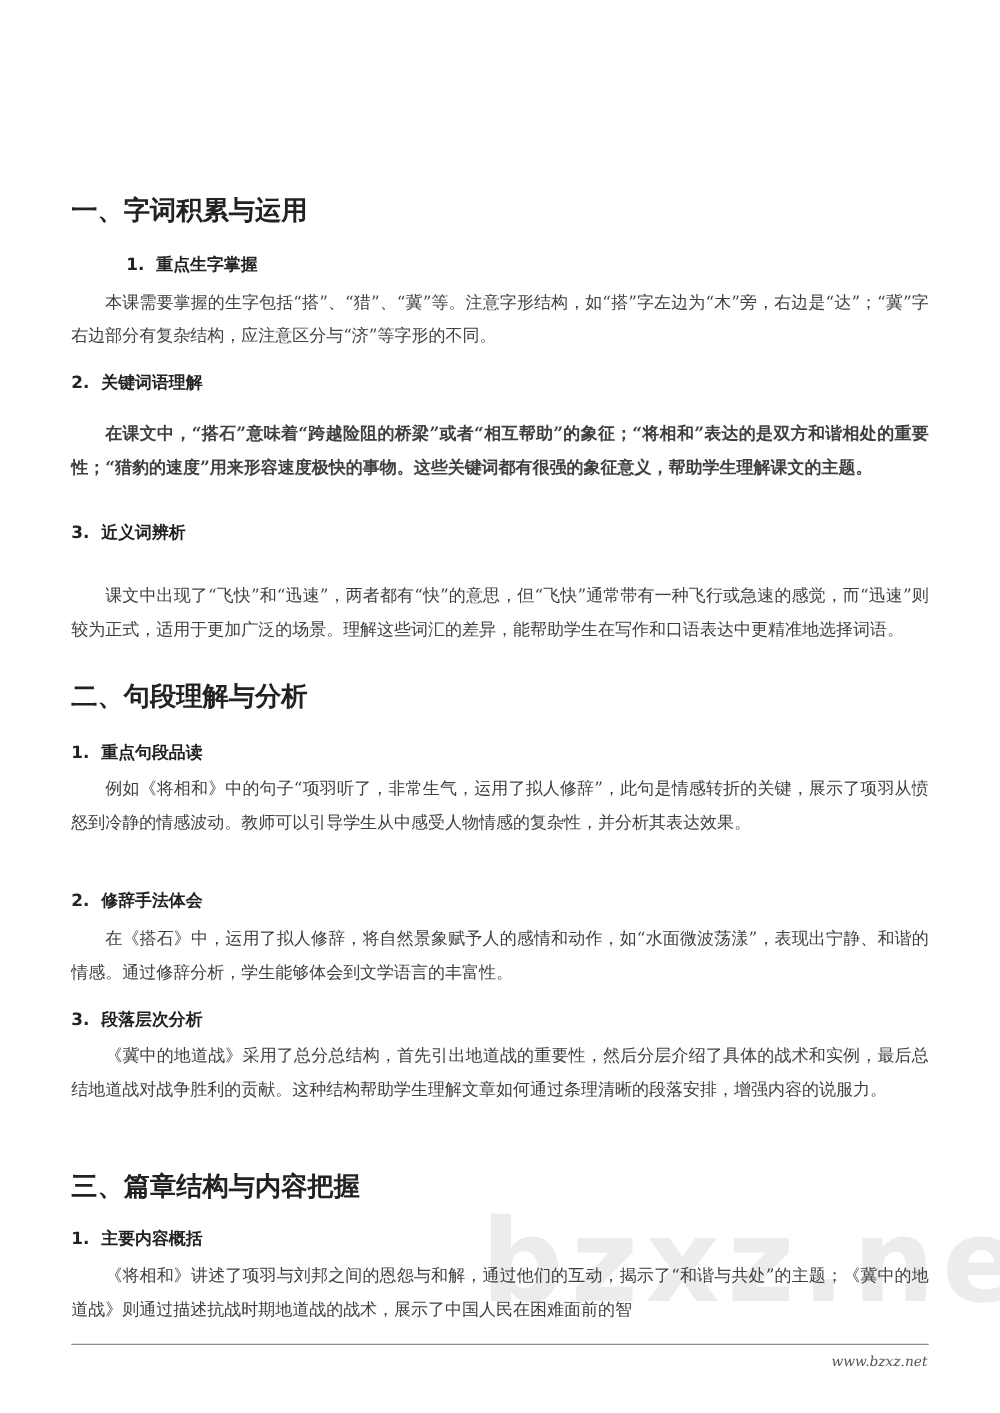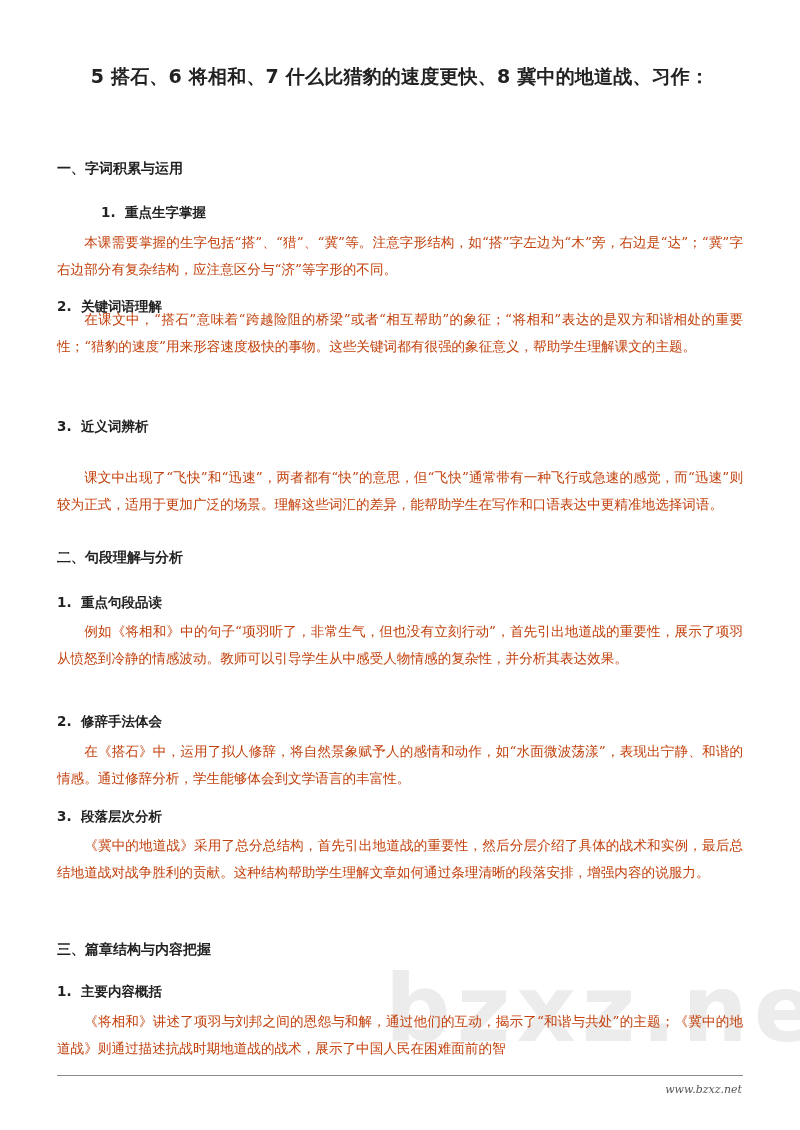--- a/index.html
+++ b/index.html
@@ -31,21 +31,21 @@
       font-size: 19px;
       font-weight: bold;
       line-height: 36px;
       color: #222;
       letter-spacing: 0.2px;
     }
     .h1 {
       position: absolute;
       left: 0;
       font-family: "DejaVu Sans", "Liberation Sans", sans-serif;
-      font-size: 14px;
+      font-size: 21px;
       font-weight: bold;
       color: #222;
       line-height: 24px;
     }
     .h2 {
       position: absolute;
       left: 0;
       font-family: "DejaVu Sans", "Liberation Sans", sans-serif;
       font-size: 13.5px;
       font-weight: bold;
@@ -56,21 +56,21 @@
       display: inline-block;
       width: 24px;
     }
     .para {
       position: absolute;
       left: 0;
       width: 686px;
       font-size: 13.6px;
       line-height: 27px;
       text-indent: 2em;
-      color: #c2410c;
+      color: #404040;
       text-align: justify;
     }
     .watermark {
       position: absolute;
       left: 385px;
       top: 960px;
       font-family: "DejaVu Sans", "Liberation Sans", sans-serif;
       font-size: 92px;
       font-weight: bold;
       color: #ececec;
@@ -99,46 +99,45 @@
     }
   </style>
 </head>
 <body>
 
 <div class="watermark">bzxz.net</div>
 
 <div class="page content">
 
   <div class="doc-title">
-    <div>5 搭石、6 将相和、7 什么比猎豹的速度更快、8 冀中的地道战、习作：</div>
   </div>
 
   <div class="h1" style="top:156px;">一、字词积累与运用</div>
 
   <div class="h2" style="top:202px;margin-left:44px;">
     <span class="num">1.</span><span>重点生字掌握</span>
   </div>
   <div class="para" style="top:229px;">本课需要掌握的生字包括“搭”、“猎”、“冀”等。注意字形结构，如“搭”字左边为“木”旁，右边是“达”；“冀”字右边部分有复杂结构，应注意区分与“济”等字形的不同。</div>
 
   <div class="h2" style="top:296px;">
     <span class="num">2.</span><span>关键词语理解</span>
   </div>
-  <div class="para" style="top:306px;">在课文中，“搭石”意味着“跨越险阻的桥梁”或者“相互帮助”的象征；“将相和”表达的是双方和谐相处的重要性；“猎豹的速度”用来形容速度极快的事物。这些关键词都有很强的象征意义，帮助学生理解课文的主题。</div>
+  <div class="para" style="top:334px;font-weight:bold;">在课文中，“搭石”意味着“跨越险阻的桥梁”或者“相互帮助”的象征；“将相和”表达的是双方和谐相处的重要性；“猎豹的速度”用来形容速度极快的事物。这些关键词都有很强的象征意义，帮助学生理解课文的主题。</div>
 
   <div class="h2" style="top:416px;">
     <span class="num">3.</span><span>近义词辨析</span>
   </div>
   <div class="para" style="top:464px;">课文中出现了“飞快”和“迅速”，两者都有“快”的意思，但“飞快”通常带有一种飞行或急速的感觉，而“迅速”则较为正式，适用于更加广泛的场景。理解这些词汇的差异，能帮助学生在写作和口语表达中更精准地选择词语。</div>
 
   <div class="h1" style="top:545px;">二、句段理解与分析</div>
 
   <div class="h2" style="top:592px;">
     <span class="num">1.</span><span>重点句段品读</span>
   </div>
-  <div class="para" style="top:618px;">例如《将相和》中的句子“项羽听了，非常生气，但也没有立刻行动”，首先引出地道战的重要性，展示了项羽从愤怒到冷静的情感波动。教师可以引导学生从中感受人物情感的复杂性，并分析其表达效果。</div>
+  <div class="para" style="top:618px;">例如《将相和》中的句子“项羽听了，非常生气，运用了拟人修辞”，此句是情感转折的关键，展示了项羽从愤怒到冷静的情感波动。教师可以引导学生从中感受人物情感的复杂性，并分析其表达效果。</div>
 
   <div class="h2" style="top:711px;">
     <span class="num">2.</span><span>修辞手法体会</span>
   </div>
   <div class="para" style="top:738px;">在《搭石》中，运用了拟人修辞，将自然景象赋予人的感情和动作，如“水面微波荡漾”，表现出宁静、和谐的情感。通过修辞分析，学生能够体会到文学语言的丰富性。</div>
 
   <div class="h2" style="top:806px;">
     <span class="num">3.</span><span>段落层次分析</span>
   </div>
   <div class="para" style="top:832px;">《冀中的地道战》采用了总分总结构，首先引出地道战的重要性，然后分层介绍了具体的战术和实例，最后总结地道战对战争胜利的贡献。这种结构帮助学生理解文章如何通过条理清晰的段落安排，增强内容的说服力。</div>

